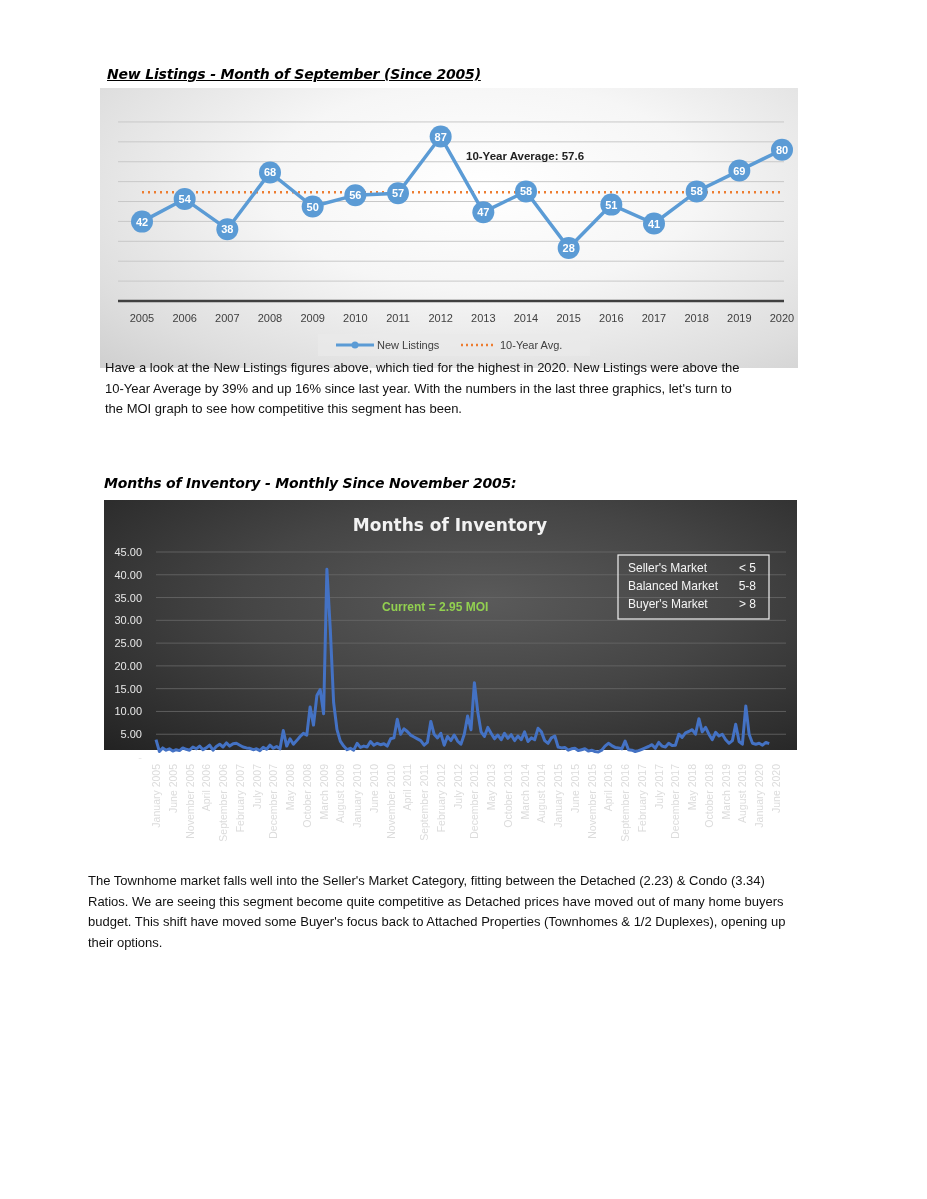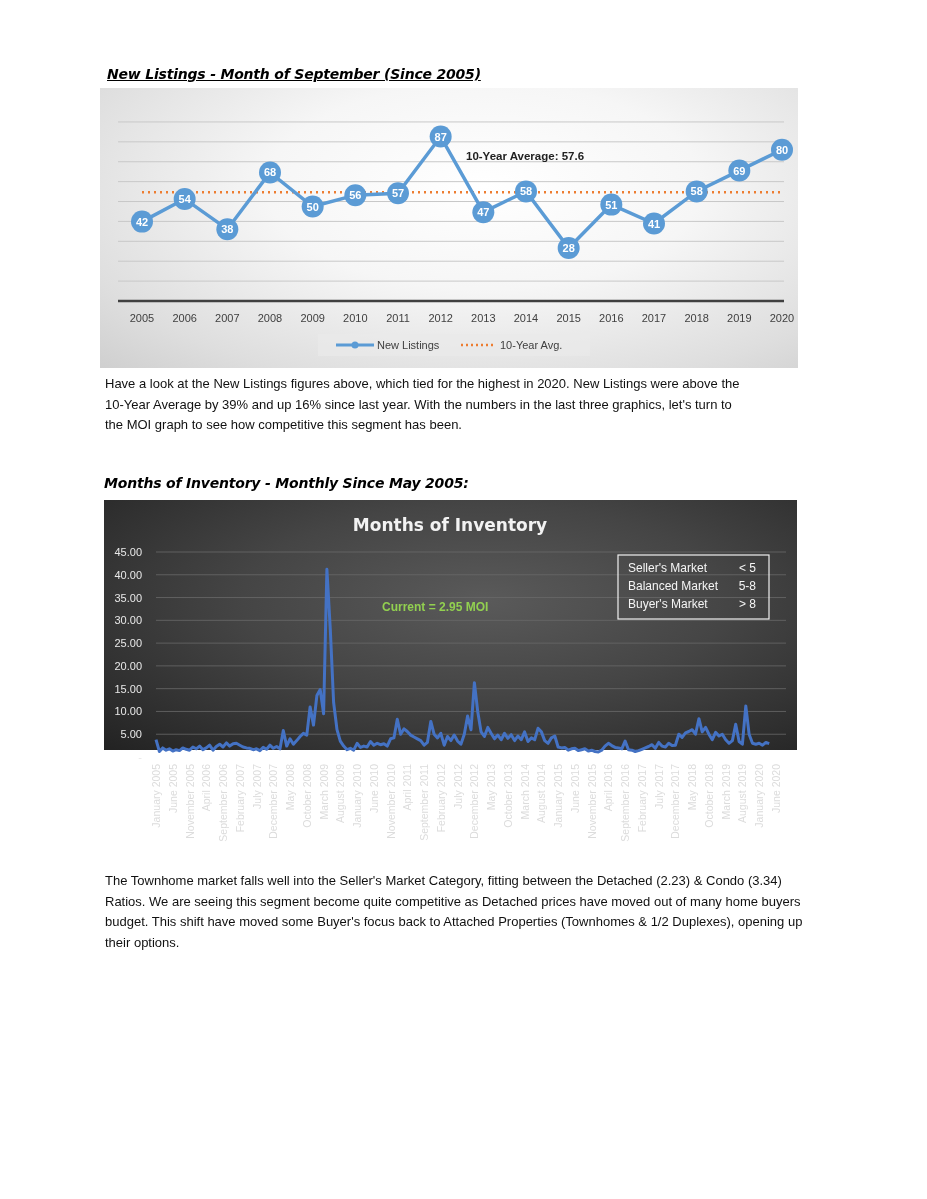--- a/index.html
+++ b/index.html
@@ -1,22 +1,22 @@
 <!DOCTYPE html>
 <html><head>
 <meta charset="utf-8">
 <style>
   html, body { margin:0; padding:0; background:#ffffff; }
   body { width:927px; height:1199px; position:relative; overflow:hidden; font-family:"Liberation Sans", sans-serif; color:#111; }
   .section-title { position:absolute; font-family:"DejaVu Sans", sans-serif; font-style:italic; font-weight:bold; font-size:14px; color:#000; letter-spacing:-0.2px; }
   #title1 { left:107px; top:66px; text-decoration:underline; }
   #title2 { left:104px; top:475px; }
   .para { position:absolute; font-family:"Liberation Sans", sans-serif; font-size:13px; line-height:20.5px; color:#111; }
-  #para1 { left:105px; top:374px; width:640px; }
-  #para2 { left:105px; top:871px; width:700px; }
+  #para1 { left:105px; top:358px; width:640px; }
+  #para2 { left:88px; top:871px; width:700px; }
 
   
   #chart1 { position:absolute; left:100px; top:88px; width:698px; height:280px;
     background: radial-gradient(ellipse at 55% 35%, #ffffff 0%, #f6f6f6 40%, #dedede 80%, #cfcfcf 100%); }
   #chart1 svg { position:absolute; left:0; top:0; }
   .c1-grid { stroke:#c8c8c8; stroke-width:1; }
   .c1-axis { stroke:#404040; stroke-width:2.5; }
   .c1-xtick { font-family:"Liberation Sans", sans-serif; font-size:11px; fill:#404040; }
   .c1-lbl { font-family:"Liberation Sans", sans-serif; font-weight:bold; font-size:11px; fill:#ffffff; }
   .c1-annot { font-family:"Liberation Sans", sans-serif; font-weight:bold; font-size:11.5px; fill:#222; }
@@ -113,21 +113,21 @@
       <circle cx="255" cy="257" r="3.5" fill="#5b9bd5"></circle>
       <text class="c1-legend-txt" x="277" y="261">New Listings</text>
       <line x1="361" y1="257" x2="393" y2="257" stroke="#ed7d31" stroke-width="2.5" stroke-dasharray="2,3"></line>
       <text class="c1-legend-txt" x="400" y="261">10-Year Avg.</text>
     </g>
   </svg>
 </div>
 
 <div class="para" id="para1">Have a look at the New Listings figures above, which tied for the highest in 2020. New Listings were above the 10-Year Average by 39% and up 16% since last year. With the numbers in the last three graphics, let's turn to the MOI graph to see how competitive this segment has been.</div>
 
-<div class="section-title" id="title2">Months of Inventory - Monthly Since May 2005:</div>
+<div class="section-title" id="title2">Months of Inventory - Monthly Since November 2005:</div>
 
 <div id="chart2">
   <svg id="svg2" width="693" height="355">
     <text class="c2-title" x="346" y="31" text-anchor="middle">Months of Inventory</text>
     <g id="c2-grid">
         <line x1="52" x2="682" y1="234.22222222222223" y2="234.22222222222223" class="c2-grid"></line>
         <line x1="52" x2="682" y1="211.44444444444446" y2="211.44444444444446" class="c2-grid"></line>
         <line x1="52" x2="682" y1="188.66666666666669" y2="188.66666666666669" class="c2-grid"></line>
         <line x1="52" x2="682" y1="165.88888888888889" y2="165.88888888888889" class="c2-grid"></line>
         <line x1="52" x2="682" y1="143.11111111111111" y2="143.11111111111111" class="c2-grid"></line>

